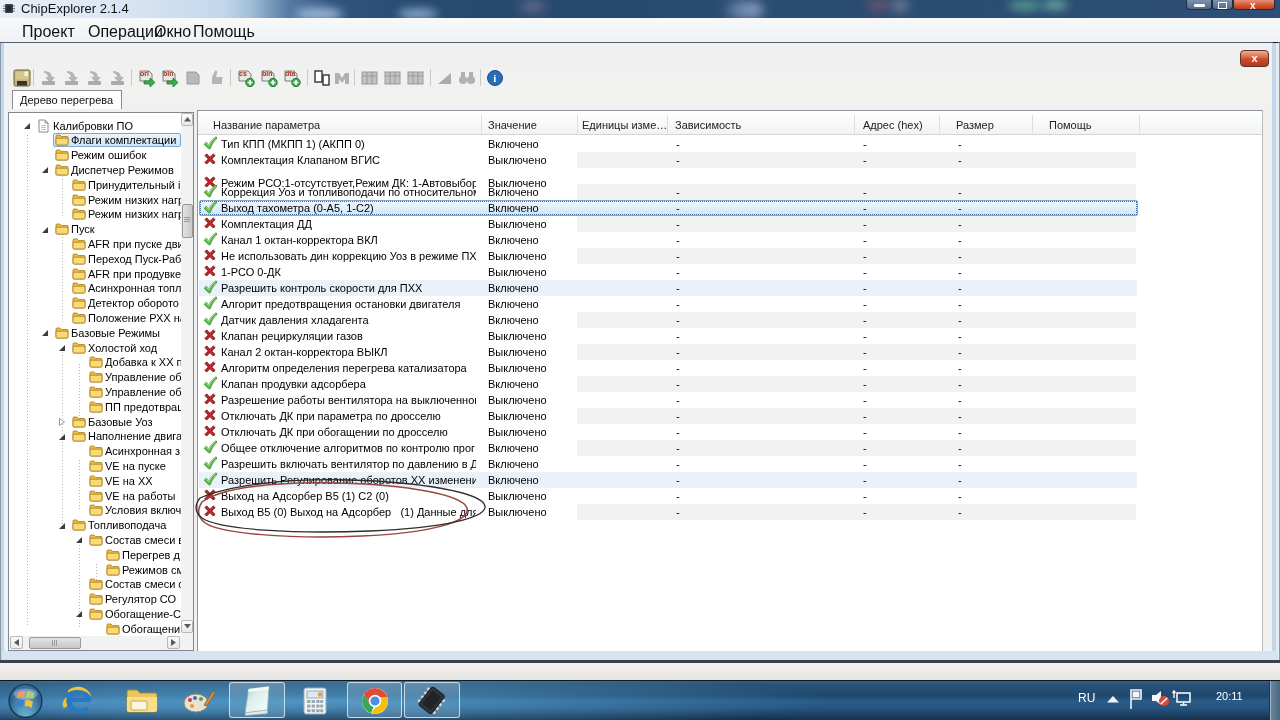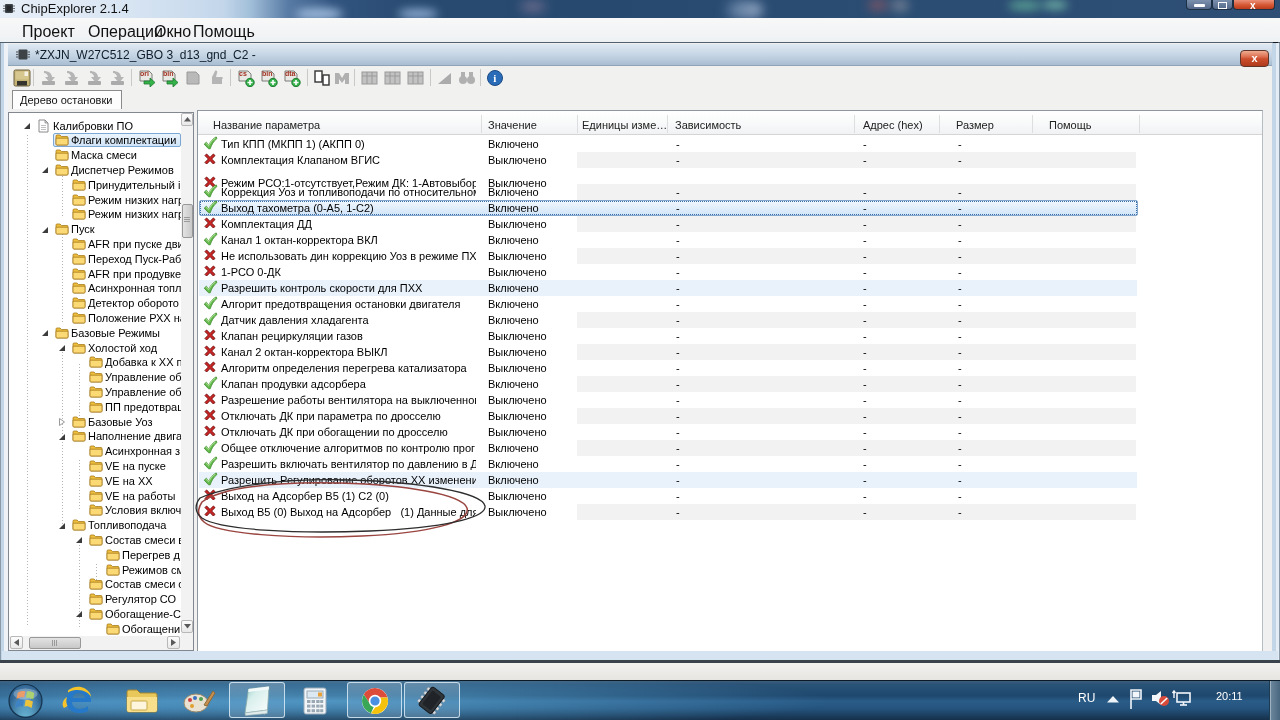--- a/index.html
+++ b/index.html
@@ -101,34 +101,20 @@
         <div style="position:absolute;left:16px;top:0px;color:#fff;font-size:10px;font-weight:bold;">x</div>
       </div>
     </div>
     <div class="abs" id="menubar">
       <span style="left:22px">Проект</span>
       <span style="left:88px">Операции</span>
       <span style="left:154px">Окно</span>
       <span style="left:193px">Помощь</span>
     </div>
     <div class="abs" id="frame"></div>
-    <div class="abs" id="mdititle">
-      <svg class="abs" style="left:14px;top:3px" width="14" height="15" viewBox="0 0 14 15">
-        <rect x="2.5" y="2.5" width="9" height="10" rx="1" fill="#3e4348"></rect>
-        <g stroke="#5d646b" stroke-width="1.2">
-          <line x1="0" y1="5" x2="2.5" y2="5"></line>
-          <line x1="0" y1="7.5" x2="2.5" y2="7.5"></line>
-          <line x1="0" y1="10" x2="2.5" y2="10"></line>
-          <line x1="11.5" y1="5" x2="14" y2="5"></line>
-          <line x1="11.5" y1="7.5" x2="14" y2="7.5"></line>
-          <line x1="11.5" y1="10" x2="14" y2="10"></line>
-        </g>
-      </svg>
-      <div class="abs" style="left:33px;top:4px;">*ZXJN_W27C512_GBO 3_d13_gnd_C2 -</div>
-    </div>
     <div class="abs" id="closebtn">x</div>
     <div class="abs" style="left:1273px;top:42px;width:5px;height:26px;background:linear-gradient(#14181c,#3a444e 80%,#8a98a4);"></div>
     <div class="abs" id="toolbar">
       <svg class="tico" style="left:11px" width="18" height="18" viewBox="0 0 18 18">
         <rect x="1" y="1" width="16" height="16" rx="1.5" fill="#c7b576" stroke="#6b6140"></rect>
         <rect x="2.5" y="2.5" width="13" height="8" fill="#d6c78e"></rect>
         <rect x="11.5" y="2.5" width="3.5" height="4.5" fill="#f4f0e2"></rect>
         <rect x="4" y="12" width="10" height="4.5" fill="#35352e"></rect>
       </svg>
       <div class="tsep" style="left:31px"></div>
@@ -221,21 +207,21 @@
         <rect x="4" y="3" width="4" height="6" fill="#b0b0b0"></rect>
         <rect x="12" y="3" width="4" height="6" fill="#b0b0b0"></rect>
       </svg>
       <div class="tsep" style="left:478px"></div>
       <svg class="tico" style="left:484px" width="18" height="18" viewBox="0 0 18 18">
         <circle cx="9" cy="9" r="7.5" fill="#2b6cb8" stroke="#1a4a85"></circle>
         <text x="7.3" y="13" font-size="11" font-weight="bold" fill="#fff" font-family="Liberation Serif">i</text>
       </svg>
     </div>
     <div class="abs" id="tabstrip">
-      <div id="tab">Дерево остановки</div>
+      <div id="tab">Дерево перегрева</div>
     </div>
     <div class="abs" id="treepanel">
       <div class="abs" style="left:18px;top:22px;width:1px;height:492px;background-image:repeating-linear-gradient(#b5b5b5 0 1px,transparent 1px 3px);"></div>
       <div class="abs" style="left:53px;top:60px;width:1px;height:44px;background-image:repeating-linear-gradient(#b5b5b5 0 1px,transparent 1px 3px);"></div>
       <div class="abs" style="left:53px;top:121px;width:1px;height:89px;background-image:repeating-linear-gradient(#b5b5b5 0 1px,transparent 1px 3px);"></div>
       <div class="abs" style="left:53px;top:236px;width:1px;height:176px;background-image:repeating-linear-gradient(#b5b5b5 0 1px,transparent 1px 3px);"></div>
       <div class="abs" style="left:70px;top:251px;width:1px;height:52px;background-image:repeating-linear-gradient(#b5b5b5 0 1px,transparent 1px 3px);"></div>
       <div class="abs" style="left:70px;top:347px;width:1px;height:50px;background-image:repeating-linear-gradient(#b5b5b5 0 1px,transparent 1px 3px);"></div>
       <div class="abs" style="left:70px;top:429px;width:1px;height:85px;background-image:repeating-linear-gradient(#b5b5b5 0 1px,transparent 1px 3px);"></div>
       <div class="abs" style="left:87px;top:451px;width:1px;height:21px;background-image:repeating-linear-gradient(#b5b5b5 0 1px,transparent 1px 3px);"></div>
@@ -255,21 +241,21 @@
       <div class="selbox" style="left:44px;top:20.3px;width:128px;height:14px;"></div>
       <svg class="abs" style="left:46px;top:21.3px" width="14" height="12" viewBox="0 0 14 12">
         <path d="M1 2 C1 1.4 1.4 1 2 1 L5 1 L6.5 2.5 L12 2.5 C12.6 2.5 13 2.9 13 3.5 L13 10 C13 10.6 12.6 11 12 11 L2 11 C1.4 11 1 10.6 1 10 Z" fill="#eebf3e" stroke="#a87c20" stroke-width="0.8"></path>
         <path d="M1 4.2 L13 4.2 L13 10 C13 10.6 12.6 11 12 11 L2 11 C1.4 11 1 10.6 1 10 Z" fill="#fbda76" stroke="#a87c20" stroke-width="0.8"></path>
       </svg>
       <div class="ti" style="left:62px;top:21.3px">Флаги комплектации</div>
       <svg class="abs" style="left:46px;top:36.1px" width="14" height="12" viewBox="0 0 14 12">
         <path d="M1 2 C1 1.4 1.4 1 2 1 L5 1 L6.5 2.5 L12 2.5 C12.6 2.5 13 2.9 13 3.5 L13 10 C13 10.6 12.6 11 12 11 L2 11 C1.4 11 1 10.6 1 10 Z" fill="#eebf3e" stroke="#a87c20" stroke-width="0.8"></path>
         <path d="M1 4.2 L13 4.2 L13 10 C13 10.6 12.6 11 12 11 L2 11 C1.4 11 1 10.6 1 10 Z" fill="#fbda76" stroke="#a87c20" stroke-width="0.8"></path>
       </svg>
-      <div class="ti" style="left:62px;top:36.1px">Маска смеси</div>
+      <div class="ti" style="left:62px;top:36.1px">Режим ошибок</div>
       <svg class="abs" style="left:32px;top:53.400000000000006px" width="8" height="8" viewBox="0 0 8 8">
         <path d="M7 1 L7 7 L1 7 Z" fill="#3c3c3c"></path>
       </svg>
       <svg class="abs" style="left:46px;top:50.9px" width="14" height="12" viewBox="0 0 14 12">
         <path d="M1 2 C1 1.4 1.4 1 2 1 L5 1 L6.5 2.5 L12 2.5 C12.6 2.5 13 2.9 13 3.5 L13 10 C13 10.6 12.6 11 12 11 L2 11 C1.4 11 1 10.6 1 10 Z" fill="#eebf3e" stroke="#a87c20" stroke-width="0.8"></path>
         <path d="M1 4.2 L13 4.2 L13 10 C13 10.6 12.6 11 12 11 L2 11 C1.4 11 1 10.6 1 10 Z" fill="#fbda76" stroke="#a87c20" stroke-width="0.8"></path>
       </svg>
       <div class="ti" style="left:62px;top:50.9px">Диспетчер Режимов</div>
       <svg class="abs" style="left:63px;top:65.7px" width="14" height="12" viewBox="0 0 14 12">
         <path d="M1 2 C1 1.4 1.4 1 2 1 L5 1 L6.5 2.5 L12 2.5 C12.6 2.5 13 2.9 13 3.5 L13 10 C13 10.6 12.6 11 12 11 L2 11 C1.4 11 1 10.6 1 10 Z" fill="#eebf3e" stroke="#a87c20" stroke-width="0.8"></path>

